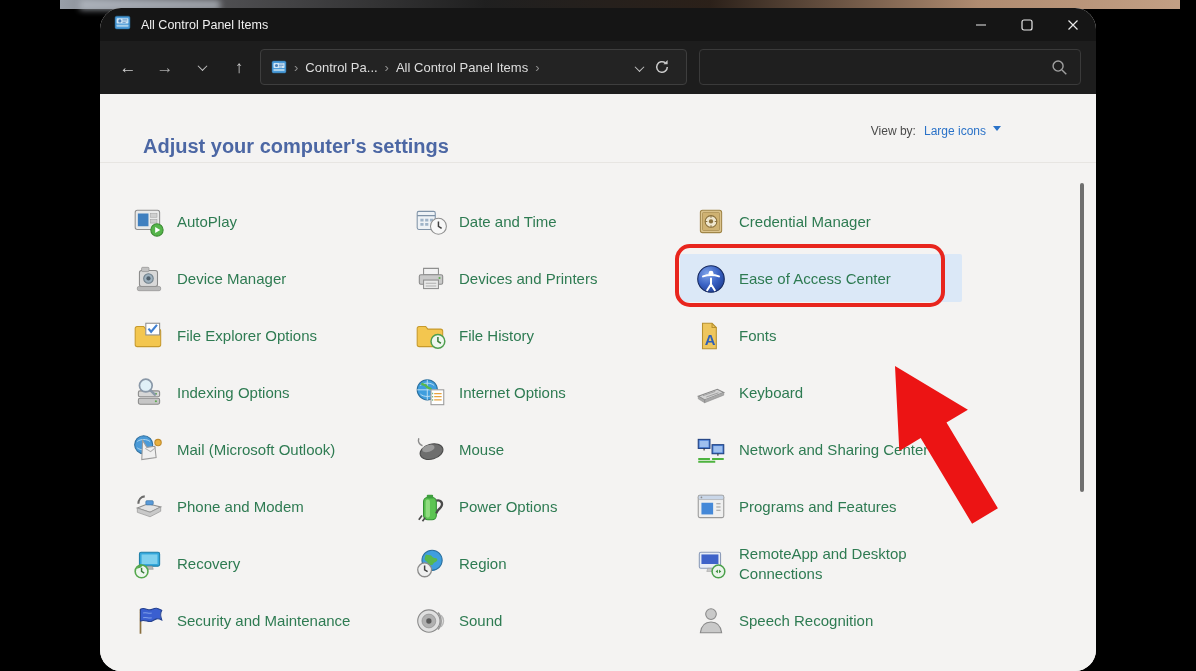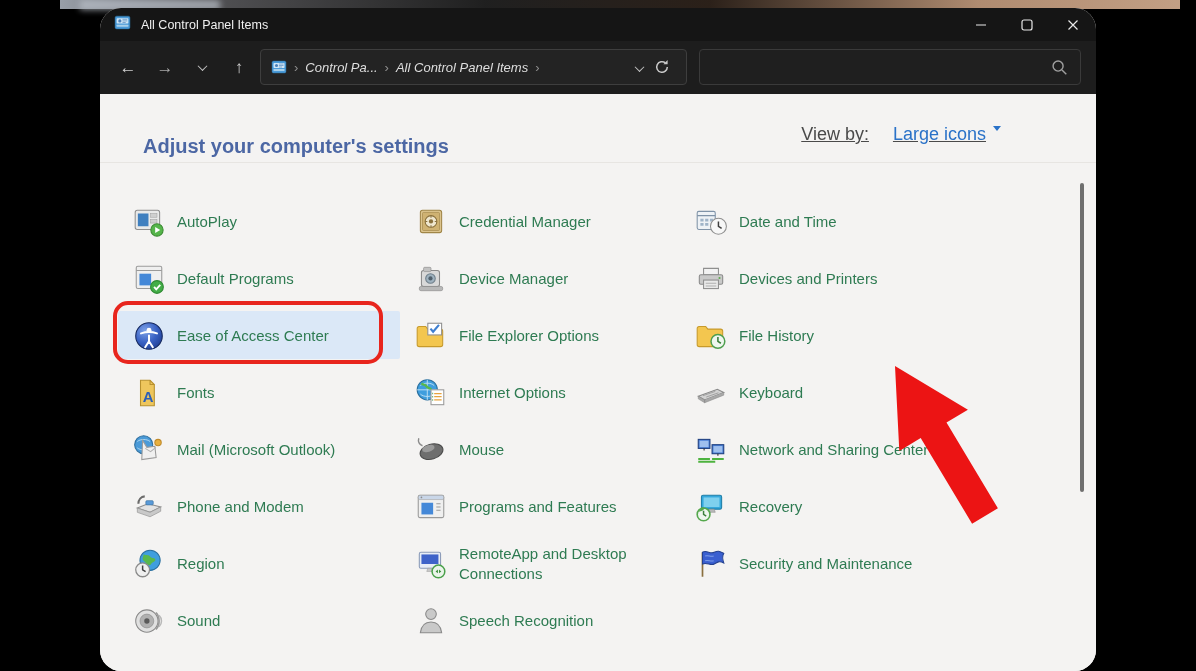--- a/index.html
+++ b/index.html
@@ -22,32 +22,32 @@
   .navbar{position:relative;height:53px;background:#1d1d1d;}
   .nav-btns{position:absolute;left:14px;top:0;height:53px;display:flex;align-items:center;gap:9px;}
   .nav-btn{width:28px;height:30px;display:flex;align-items:center;justify-content:center;color:#cfcfcf;
     font-size:17px;background:transparent;border:0;padding:0;cursor:default;}
   .nav-btn.fwd{color:#a9a9a9;}
   .chev-down{display:inline-block;width:6px;height:6px;border-right:1.6px solid #c3c3c3;border-bottom:1.6px solid #c3c3c3;transform:rotate(45deg) translate(-1px,-1px);}
 
   .addressbar{position:absolute;left:160px;top:8px;width:427px;height:36px;background:#232323;border:1px solid #3e3e3e;
     border-radius:4px;display:flex;align-items:center;padding:0 12px 0 10px;box-sizing:border-box;gap:7px;color:#dedede;font-size:13px;}
   .crumb-chev{color:#8f8f8f;font-size:13px;}
-  .crumb{white-space:nowrap;font-style:italic;}
+  .crumb{white-space:nowrap;}
   .addressbar .spacer{flex:1;}
   .refresh-btn{display:flex;align-items:center;justify-content:center;width:24px;height:24px;}
 
   .searchbox{position:absolute;left:599px;top:8px;width:382px;height:36px;background:#1f1f1f;border:1px solid #3a3a3a;
     border-radius:4px;display:flex;align-items:center;box-sizing:border-box;padding:0 12px;}
   .searchbox input{flex:1;background:transparent;border:0;outline:none;color:#ddd;font-size:13px;font-family:inherit;}
 
   .content{position:absolute;left:0;top:86px;right:0;bottom:0;background:#f4f3f2;}
   .content-header{position:relative;height:68px;border-bottom:1px solid #e7e5e2;}
   .content-header h1{margin:17px;position:absolute;left:26px;top:24px;font-size:20px;font-weight:700;color:var(--heading,#4c67a4);}
-  .viewby{position:absolute;right:95px;top:30px;font-size:18px;color:#4a4a4a;display:flex;align-items:center;gap:24px;text-decoration:underline;}
+  .viewby{position:absolute;right:95px;top:30px;font-size:12px;color:#4a4a4a;display:flex;align-items:center;gap:8px;}
   .viewby a{color:var(--viewlink,#2a72c8);text-decoration:none;display:flex;align-items:flex-start;cursor:default;}
   .caret-down{width:0;height:0;border-left:4px solid transparent;border-right:4px solid transparent;
     border-top:5px solid var(--viewlink,#2a72c8);display:inline-block;margin-left:7px;margin-top:2px;}
 
   #items-grid{position:absolute;left:32px;top:99px;width:944px;display:grid;grid-template-columns:282px 280px 382px;grid-auto-rows:57px;}
   .item{display:flex;align-items:center;gap:11px;position:relative;}
   .item .icon{width:34px;height:34px;flex:0 0 34px;position:relative;z-index:1;}
   .item .label{font-size:15px;line-height:1.28;color:var(--itemtext,#2e7b52);max-width:212px;position:relative;z-index:1;}
   .sel-bg{position:absolute;left:-14px;top:4px;width:282px;height:48px;background:var(--selbg,#dbe8f7);border-radius:2px;z-index:0;}
   .ring{position:absolute;left:-19px;top:-6px;width:262px;height:55px;border:4px solid var(--annred,#e8251d);border-radius:15px;z-index:3;}
@@ -164,47 +164,37 @@
                 <rect x="5.5" y="8" width="10" height="12" fill="#3f7fbf"></rect>
                 <rect x="17.5" y="8" width="6" height="3.5" fill="#cfcfcf" stroke="#9f9f9f" stroke-width=".5"></rect>
                 <rect x="17.5" y="13.5" width="6" height="3.5" fill="#cfcfcf" stroke="#9f9f9f" stroke-width=".5"></rect>
                 <circle cx="23.5" cy="23.5" r="5.8" fill="#55b54a" stroke="#3c8c34"></circle>
                 <path d="M21.8 20.6l4.8 2.9-4.8 2.9z" fill="#fff"></path>
               </svg></span>
     <span class="label">AutoPlay</span>
   </div>
           <div class="item">
     <span class="icon"><svg viewBox="0 0 32 32" width="34" height="34">
+                <rect x="3" y="6" width="17" height="17" rx="1.5" fill="#eef2f6" stroke="#7f93a8"></rect>
+                <path d="M3 10h17" stroke="#7f93a8"></path>
+                <path d="M6 13h3v2.5H6zM10.5 13h3v2.5h-3zM15 13h3v2.5h-3zM6 17h3v2.5H6zM10.5 17h3v2.5h-3z" fill="#9fb4c8"></path>
+                <circle cx="23" cy="20" r="7.5" fill="#f7f7f7" stroke="#8f8f8f"></circle>
+                <path d="M23 15.5V20l3 2" stroke="#3f3f3f" stroke-width="1.4" fill="none"></path>
+              </svg></span>
+    <span class="label">Date and Time</span>
+  </div>
+          <div class="item">
+    <span class="icon"><svg viewBox="0 0 32 32" width="34" height="34">
                 <rect x="6" y="5" width="20" height="21" rx="2" fill="#dcc48e" stroke="#a08648"></rect>
                 <rect x="8" y="7" width="16" height="17" rx="1" fill="#cfb272" stroke="#a08648" stroke-width=".6"></rect>
                 <circle cx="16" cy="15.5" r="5.5" fill="#efe7cf" stroke="#8a713d"></circle>
                 <circle cx="16" cy="15.5" r="2" fill="#8a713d"></circle>
                 <path d="M16 10v2M16 19v2M10.5 15.5h2M19.5 15.5h2" stroke="#8a713d"></path>
               </svg></span>
     <span class="label">Credential Manager</span>
-  </div>
-          <div class="item">
-    <span class="icon"><svg viewBox="0 0 32 32" width="34" height="34">
-                <rect x="3" y="6" width="17" height="17" rx="1.5" fill="#eef2f6" stroke="#7f93a8"></rect>
-                <path d="M3 10h17" stroke="#7f93a8"></path>
-                <path d="M6 13h3v2.5H6zM10.5 13h3v2.5h-3zM15 13h3v2.5h-3zM6 17h3v2.5H6zM10.5 17h3v2.5h-3z" fill="#9fb4c8"></path>
-                <circle cx="23" cy="20" r="7.5" fill="#f7f7f7" stroke="#8f8f8f"></circle>
-                <path d="M23 15.5V20l3 2" stroke="#3f3f3f" stroke-width="1.4" fill="none"></path>
-              </svg></span>
-    <span class="label">Date and Time</span>
-  </div>
-          <div class="item">
-    <span class="icon"><svg viewBox="0 0 32 32" width="34" height="34">
-                <rect x="4" y="4" width="24" height="21" rx="1.5" fill="#efefef" stroke="#9a9a9a"></rect>
-                <path d="M4 8h24" stroke="#9a9a9a"></path>
-                <rect x="7" y="11" width="11" height="11" fill="#4488d8"></rect>
-                <circle cx="23.5" cy="23.5" r="6" fill="#43ad47" stroke="#2f8a33"></circle>
-                <path d="M20.8 23.5l2 2.2 3.8-4.2" stroke="#fff" stroke-width="1.8" fill="none"></path>
-              </svg></span>
-    <span class="label">Default Programs</span>
   </div>
           <div class="item">
     <span class="icon"><svg viewBox="0 0 32 32" width="34" height="34">
                 <rect x="7" y="8" width="17" height="15" rx="2" fill="#d9d9d9" stroke="#8a8a8a"></rect>
                 <rect x="9" y="5" width="7" height="4" rx="1" fill="#c2c2c2" stroke="#8a8a8a" stroke-width=".6"></rect>
                 <circle cx="15.5" cy="15.5" r="4.5" fill="#9fb2bf" stroke="#6f7f8a"></circle>
                 <circle cx="15.5" cy="15.5" r="2" fill="#50606c"></circle>
                 <rect x="5" y="23" width="22" height="4" rx="1.5" fill="#b8b8b8" stroke="#8a8a8a" stroke-width=".6"></rect>
               </svg></span>
     <span class="label">Device Manager</span>
@@ -255,20 +245,31 @@
           <div class="item">
     <span class="icon"><svg viewBox="0 0 32 32" width="34" height="34">
                 <path d="M8 4h9l4 4v20H8z" fill="#eec65d" stroke="#b8912f"></path>
                 <path d="M17 4v4h4" fill="none" stroke="#b8912f"></path>
                 <text x="10" y="24.5" font-size="14" font-weight="bold" fill="#2d5fb8">A</text>
               </svg></span>
     <span class="label">Fonts</span>
   </div>
           <div class="item">
     <span class="icon"><svg viewBox="0 0 32 32" width="34" height="34">
+                <rect x="6" y="14" width="20" height="5.5" rx="1.5" fill="#d6d6d6" stroke="#8a8a8a"></rect>
+                <rect x="6" y="21" width="20" height="5.5" rx="1.5" fill="#c6c6c6" stroke="#8a8a8a"></rect>
+                <circle cx="22.5" cy="16.8" r="1" fill="#5da84f"></circle>
+                <circle cx="22.5" cy="23.8" r="1" fill="#5da84f"></circle>
+                <circle cx="13" cy="9" r="6" fill="#dceef8" fill-opacity=".85" stroke="#8a98a8" stroke-width="1.6"></circle>
+                <path d="M17.5 13.5l4 4" stroke="#8a98a8" stroke-width="2.4" stroke-linecap="round"></path>
+              </svg></span>
+    <span class="label">Indexing Options</span>
+  </div>
+          <div class="item">
+    <span class="icon"><svg viewBox="0 0 32 32" width="34" height="34">
                 <circle cx="12.5" cy="13" r="9.5" fill="#3f9ede" stroke="#2a6f9e"></circle>
                 <path d="M6 9c3-3 10-3 13 0M6 17c3 3 10 3 13 0M12.5 3.5v19M3 13h19" stroke="#bfe0f2" stroke-width=".9" fill="none"></path>
                 <path d="M7 7c2 2 4 1 5 3s4 1 4 3" stroke="#58b84d" stroke-width="2.2" fill="none"></path>
                 <rect x="16" y="13" width="12" height="14" fill="#fff" stroke="#9a9a9a"></rect>
                 <path d="M19 16.5h7M19 19.5h7M19 22.5h7" stroke="#e8a33f" stroke-width="1.2"></path>
                 <path d="M17.2 16.5h.8M17.2 19.5h.8M17.2 22.5h.8" stroke="#4d9e4d" stroke-width="1.4"></path>
               </svg></span>
     <span class="label">Internet Options</span>
   </div>
           <div class="item">
@@ -313,20 +314,30 @@
     <span class="icon"><svg viewBox="0 0 32 32" width="34" height="34">
                 <path d="M5 17l10-4 12 3-10 5z" fill="#e3e3e3" stroke="#8f8f8f"></path>
                 <path d="M5 17v4l12 4.2 10-5.2v-4l-10 5z" fill="#c9c9c9" stroke="#8f8f8f" stroke-width=".6"></path>
                 <rect x="13" y="10" width="7" height="4" rx="1" fill="#5a9ad8" stroke="#3a6f9e" stroke-width=".6"></rect>
                 <path d="M6 13c0-4 2.6-6.8 6-7" stroke="#6a6a6a" stroke-width="2" fill="none"></path>
               </svg></span>
     <span class="label">Phone and Modem</span>
   </div>
           <div class="item">
     <span class="icon"><svg viewBox="0 0 32 32" width="34" height="34">
+                <rect x="9" y="7" width="12" height="21" rx="4" fill="#5cc452" stroke="#2f8f2f"></rect>
+                <rect x="11" y="9" width="4" height="17" rx="2" fill="#8fdc7f"></rect>
+                <rect x="12" y="4.5" width="6" height="3.5" rx="1" fill="#3f9e3f"></rect>
+                <path d="M21 10c4-1.2 6.2 2 5 5s-4 3-5 7" stroke="#4a4a4a" stroke-width="2.2" fill="none"></path>
+                <path d="M7.5 24l-3 4M10.5 26l-2.5 3.5" stroke="#4a4a4a" stroke-width="1.6"></path>
+              </svg></span>
+    <span class="label">Power Options</span>
+  </div>
+          <div class="item">
+    <span class="icon"><svg viewBox="0 0 32 32" width="34" height="34">
                 <rect x="4" y="5" width="24" height="21" rx="1.5" fill="#efefef" stroke="#9a9a9a"></rect>
                 <rect x="4" y="5" width="24" height="4" rx="1.5" fill="#c9d6e8" stroke="#9a9a9a" stroke-width=".5"></rect>
                 <circle cx="7" cy="7" r=".8" fill="#8a8a8a"></circle>
                 <rect x="7" y="12" width="11" height="11" fill="#4488d8"></rect>
                 <path d="M21 13h4M21 16h4M21 19h4" stroke="#9a9a9a"></path>
               </svg></span>
     <span class="label">Programs and Features</span>
   </div>
           <div class="item">
     <span class="icon"><svg viewBox="0 0 32 32" width="34" height="34">

